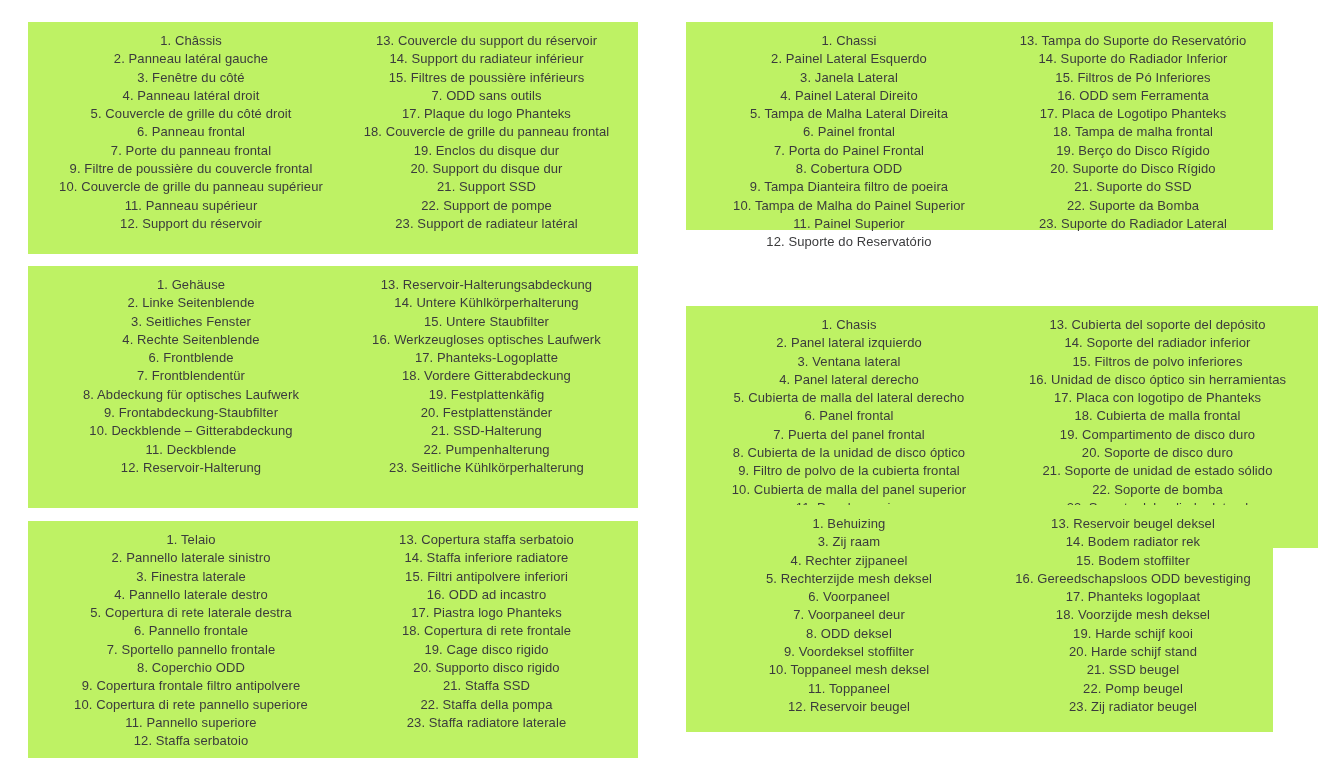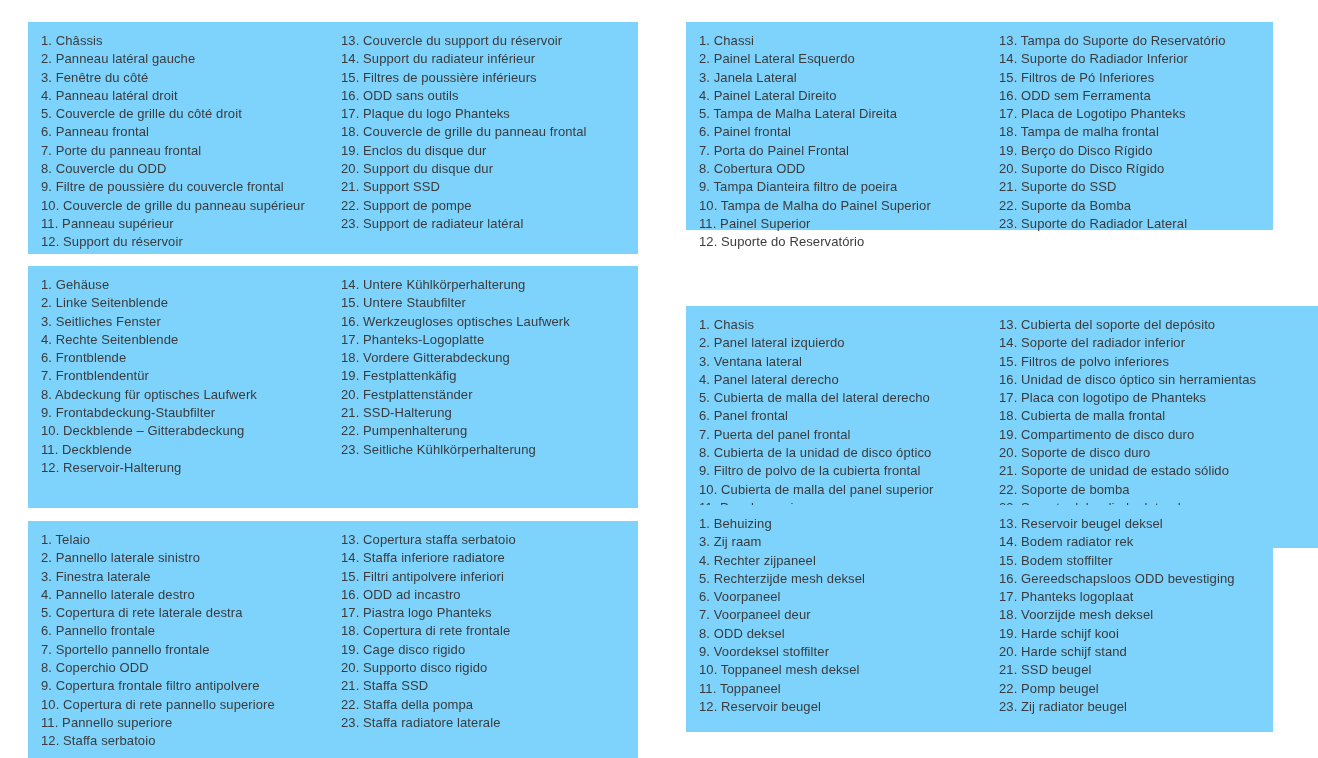--- a/index.html
+++ b/index.html
@@ -9,25 +9,26 @@
   }
   body {
     width: 1318px;
     height: 758px;
     position: relative;
     font-family: "Liberation Sans", sans-serif;
     overflow: hidden;
   }
   .panel {
     position: absolute;
-    background: #7dd3fc;
+    background: #bef264;
     box-sizing: border-box;
     padding: 10px 6px 0 13px;
     display: flex;
     align-items: flex-start;
+    text-align: center;
   }
   .panel .col {
     display: block;
   }
   .panel .col-left {
     width: 300px;
     flex: 0 0 300px;
   }
   .panel .col-right {
     flex: 1 1 auto;
@@ -53,31 +54,30 @@
 
 <div id="panel-french" class="panel">
   <div class="col col-left">
       <div class="line">1. Châssis</div>
       <div class="line">2. Panneau latéral gauche</div>
       <div class="line">3. Fenêtre du côté</div>
       <div class="line">4. Panneau latéral droit</div>
       <div class="line">5. Couvercle de grille du côté droit</div>
       <div class="line">6. Panneau frontal</div>
       <div class="line">7. Porte du panneau frontal</div>
-      <div class="line">8. Couvercle du ODD</div>
       <div class="line">9. Filtre de poussière du couvercle frontal</div>
       <div class="line">10. Couvercle de grille du panneau supérieur</div>
       <div class="line">11. Panneau supérieur</div>
       <div class="line">12. Support du réservoir</div>
     </div>
   <div class="col col-right">
       <div class="line">13. Couvercle du support du réservoir</div>
       <div class="line">14. Support du radiateur inférieur</div>
       <div class="line">15. Filtres de poussière inférieurs</div>
-      <div class="line">16. ODD sans outils</div>
+      <div class="line">7. ODD sans outils</div>
       <div class="line">17. Plaque du logo Phanteks</div>
       <div class="line">18. Couvercle de grille du panneau frontal</div>
       <div class="line">19. Enclos du disque dur</div>
       <div class="line">20. Support du disque dur</div>
       <div class="line">21. Support SSD</div>
       <div class="line">22. Support de pompe</div>
       <div class="line">23. Support de radiateur latéral</div>
     </div>
 </div>
 
@@ -119,20 +119,21 @@
       <div class="line">4. Rechte Seitenblende</div>
       <div class="line">6. Frontblende</div>
       <div class="line">7. Frontblendentür</div>
       <div class="line">8. Abdeckung für optisches Laufwerk</div>
       <div class="line">9. Frontabdeckung-Staubfilter</div>
       <div class="line">10. Deckblende – Gitterabdeckung</div>
       <div class="line">11. Deckblende</div>
       <div class="line">12. Reservoir-Halterung</div>
     </div>
   <div class="col col-right">
+      <div class="line">13. Reservoir-Halterungsabdeckung</div>
       <div class="line">14. Untere Kühlkörperhalterung</div>
       <div class="line">15. Untere Staubfilter</div>
       <div class="line">16. Werkzeugloses optisches Laufwerk</div>
       <div class="line">17. Phanteks-Logoplatte</div>
       <div class="line">18. Vordere Gitterabdeckung</div>
       <div class="line">19. Festplattenkäfig</div>
       <div class="line">20. Festplattenständer</div>
       <div class="line">21. SSD-Halterung</div>
       <div class="line">22. Pumpenhalterung</div>
       <div class="line">23. Seitliche Kühlkörperhalterung</div>

